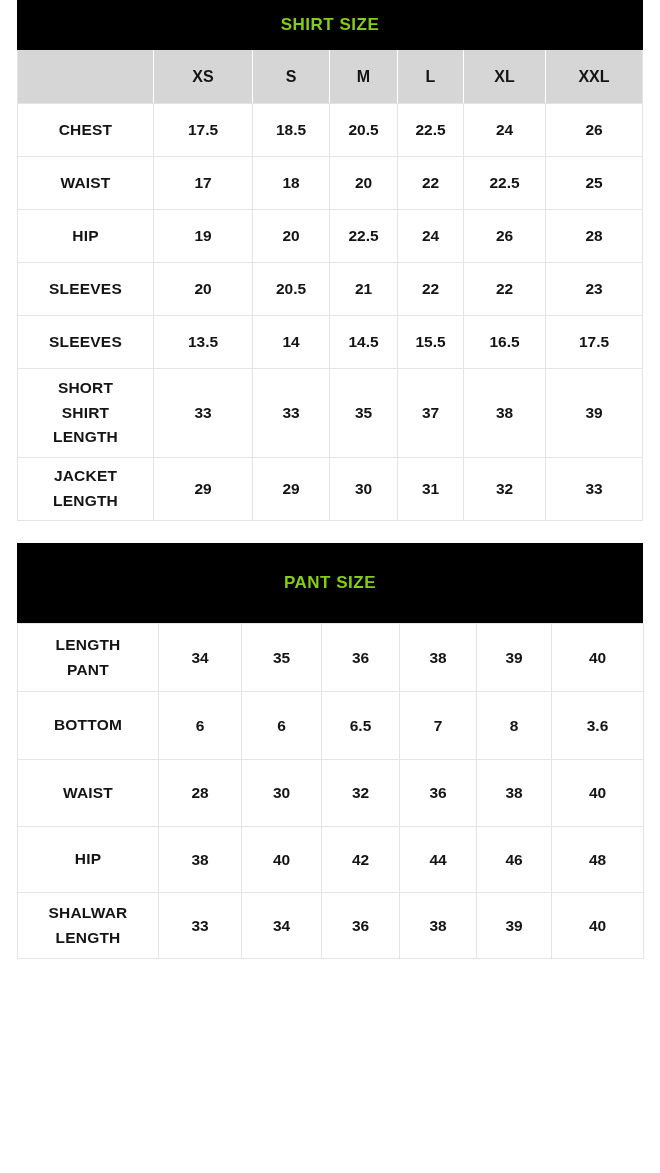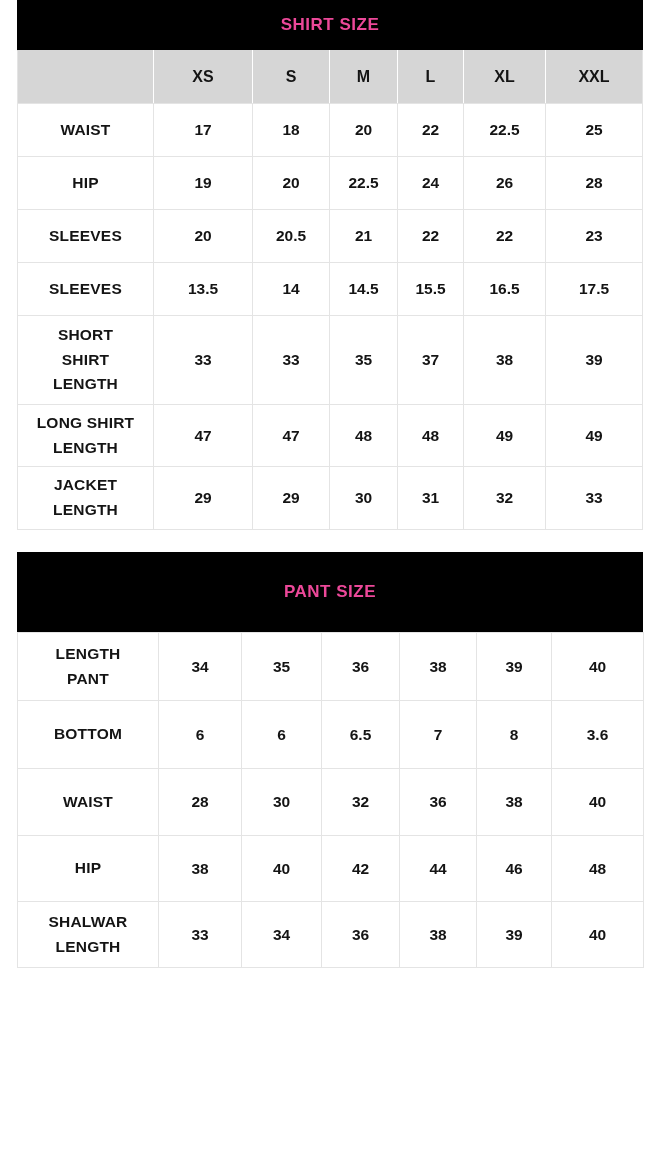--- a/index.html
+++ b/index.html
@@ -35,21 +35,21 @@
   .size-guide {
     margin-top:2px; font-size:26px; letter-spacing:4px;
     color:#2d2d2d; font-weight:400;
   }
   .title-underline { width:60px; height:2px; background:#4a4a4a; margin:4px auto 0; }
 
   
   .table-wrap { margin:0 17px; }
   .table-wrap.pant { margin-top:22px; }
   .table-title {
-    background:#000; color:#ec4899; font-weight:bold;
+    background:#000; color:#84cc16; font-weight:bold;
     font-size:17px; letter-spacing:0.5px;
     display:flex; align-items:center; justify-content:center;
   }
   .table-title.shirt-h { height:50px; }
   .table-title.pant-h { height:80px; }
 
   table.size-table { border-collapse:collapse; table-layout:fixed; width:100%; }
   table.size-table td {
     border:1px solid #e4e4e4;
     font-weight:bold; font-size:15.5px; color:#141414;
@@ -97,20 +97,29 @@
         <tr class="size-header-row h52">
           <td class="label-cell"></td>
           <td>XS</td>
           <td>S</td>
           <td>M</td>
           <td>L</td>
           <td>XL</td>
           <td>XXL</td>
         </tr>
         <tr class="h52">
+          <td class="label-cell">CHEST</td>
+          <td>17.5</td>
+          <td>18.5</td>
+          <td>20.5</td>
+          <td>22.5</td>
+          <td>24</td>
+          <td>26</td>
+        </tr>
+        <tr class="h52">
           <td class="label-cell">WAIST</td>
           <td>17</td>
           <td>18</td>
           <td>20</td>
           <td>22</td>
           <td>22.5</td>
           <td>25</td>
         </tr>
         <tr class="h52">
           <td class="label-cell">HIP</td>
@@ -142,30 +151,20 @@
         <tr class="h88">
           <td class="label-cell">SHORT
 SHIRT
 LENGTH</td>
           <td>33</td>
           <td>33</td>
           <td>35</td>
           <td>37</td>
           <td>38</td>
           <td>39</td>
-        </tr>
-        <tr class="h61">
-          <td class="label-cell">LONG SHIRT
-LENGTH</td>
-          <td>47</td>
-          <td>47</td>
-          <td>48</td>
-          <td>48</td>
-          <td>49</td>
-          <td>49</td>
         </tr>
         <tr class="h62">
           <td class="label-cell">JACKET
 LENGTH</td>
           <td>29</td>
           <td>29</td>
           <td>30</td>
           <td>31</td>
           <td>32</td>
           <td>33</td>

